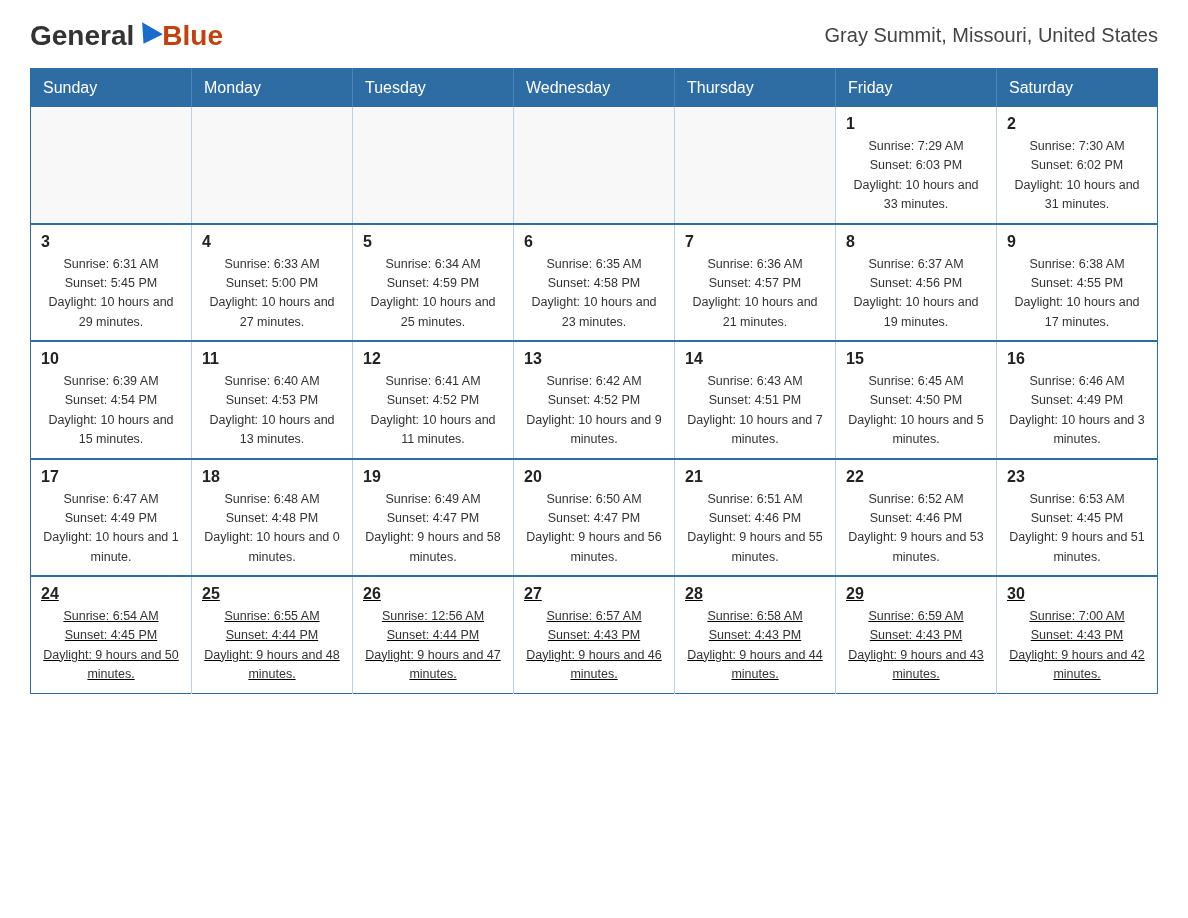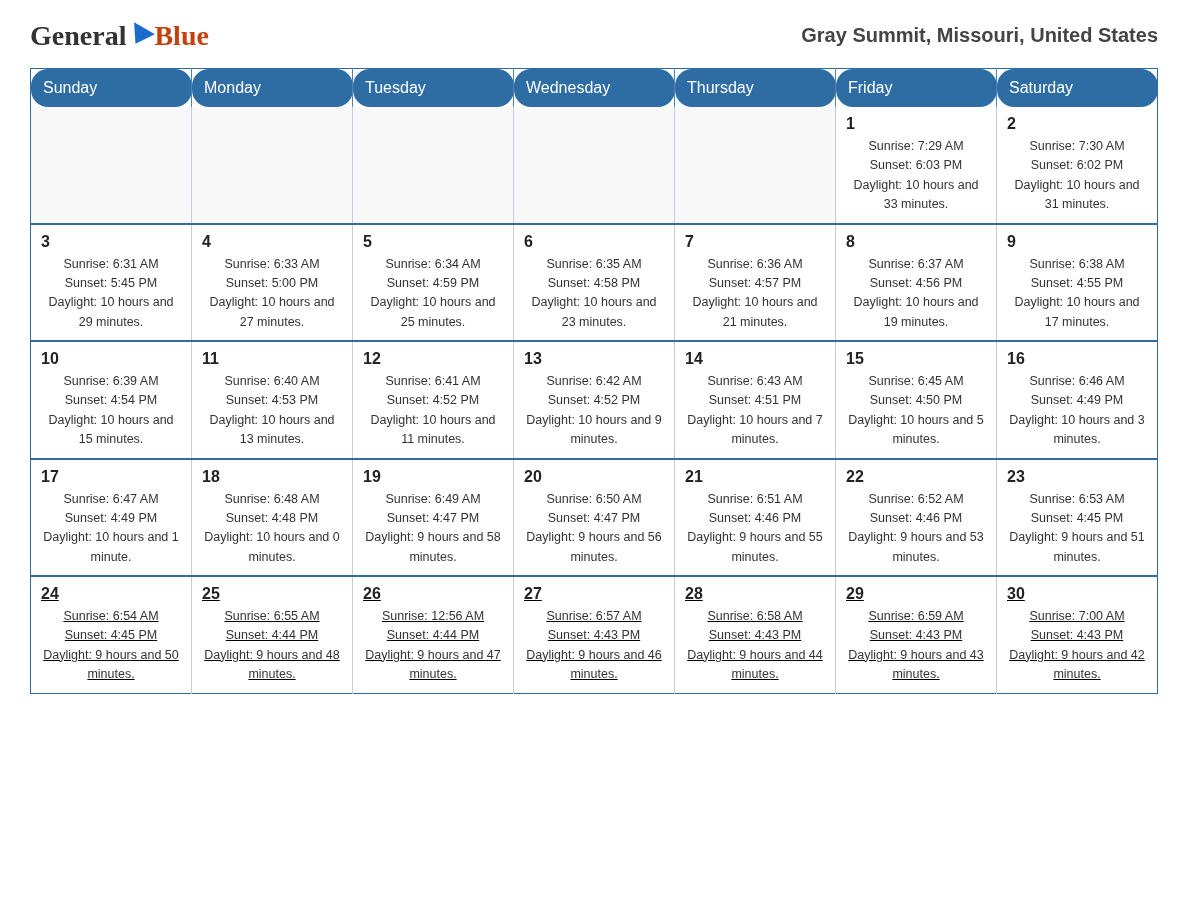--- a/index.html
+++ b/index.html
@@ -13,21 +13,20 @@
     .header-area {
       display: flex;
       justify-content: space-between;
       align-items: flex-start;
       margin-bottom: 20px;
     }
     .logo-area {
       display: flex;
       flex-direction: column;
       align-items: center;
-      font-family: Liberation Serif, serif;
     }
     .logo-text {
       display: flex;
       align-items: center;
       font-size: 28px;
       font-weight: bold;
       color: #333;
     }
     .logo-blue {
       color: #c2410c;
@@ -55,36 +54,34 @@
     .month-title {
       font-size: 52px;
       font-weight: bold;
       color: #222;
       line-height: 1.1;
     }
     .location-title {
       font-size: 20px;
       color: #444;
       margin-top: 4px;
-      font-weight: bold;
     }
     .calendar-table {
       width: 100%;
       border-collapse: collapse;
       border: 1.5px solid #2e6da4;
     }
     .calendar-table th {
       background-color: #2e6da4;
       color: #fff;
       text-align: left;
       padding: 10px 12px;
       font-size: 16px;
       font-weight: normal;
       border-right: 1px solid #4a85b8;
-      border-radius: 17px;
     }
     .calendar-table th:last-child {
       border-right: none;
     }
     .calendar-table td {
       vertical-align: top;
       padding: 8px 10px;
       border-right: 1px solid #c0cfe0;
       border-bottom: 2px solid #2e6da4;
       width: calc(100% / 7);

